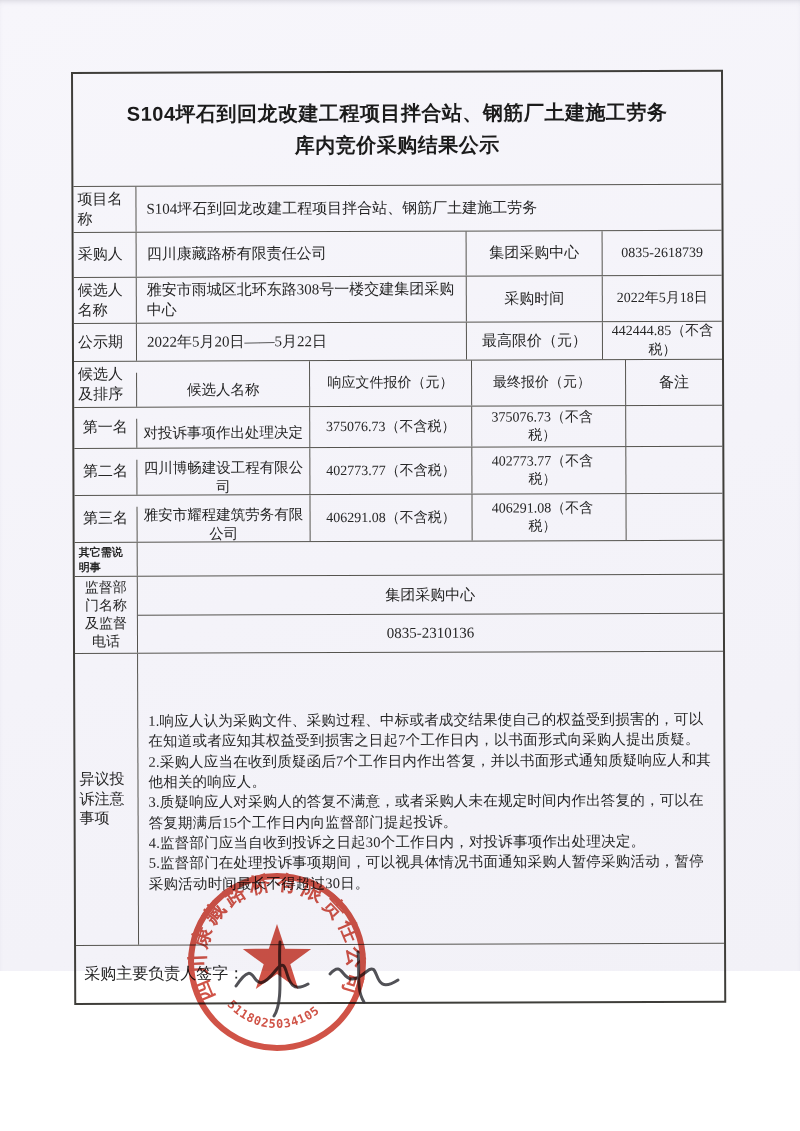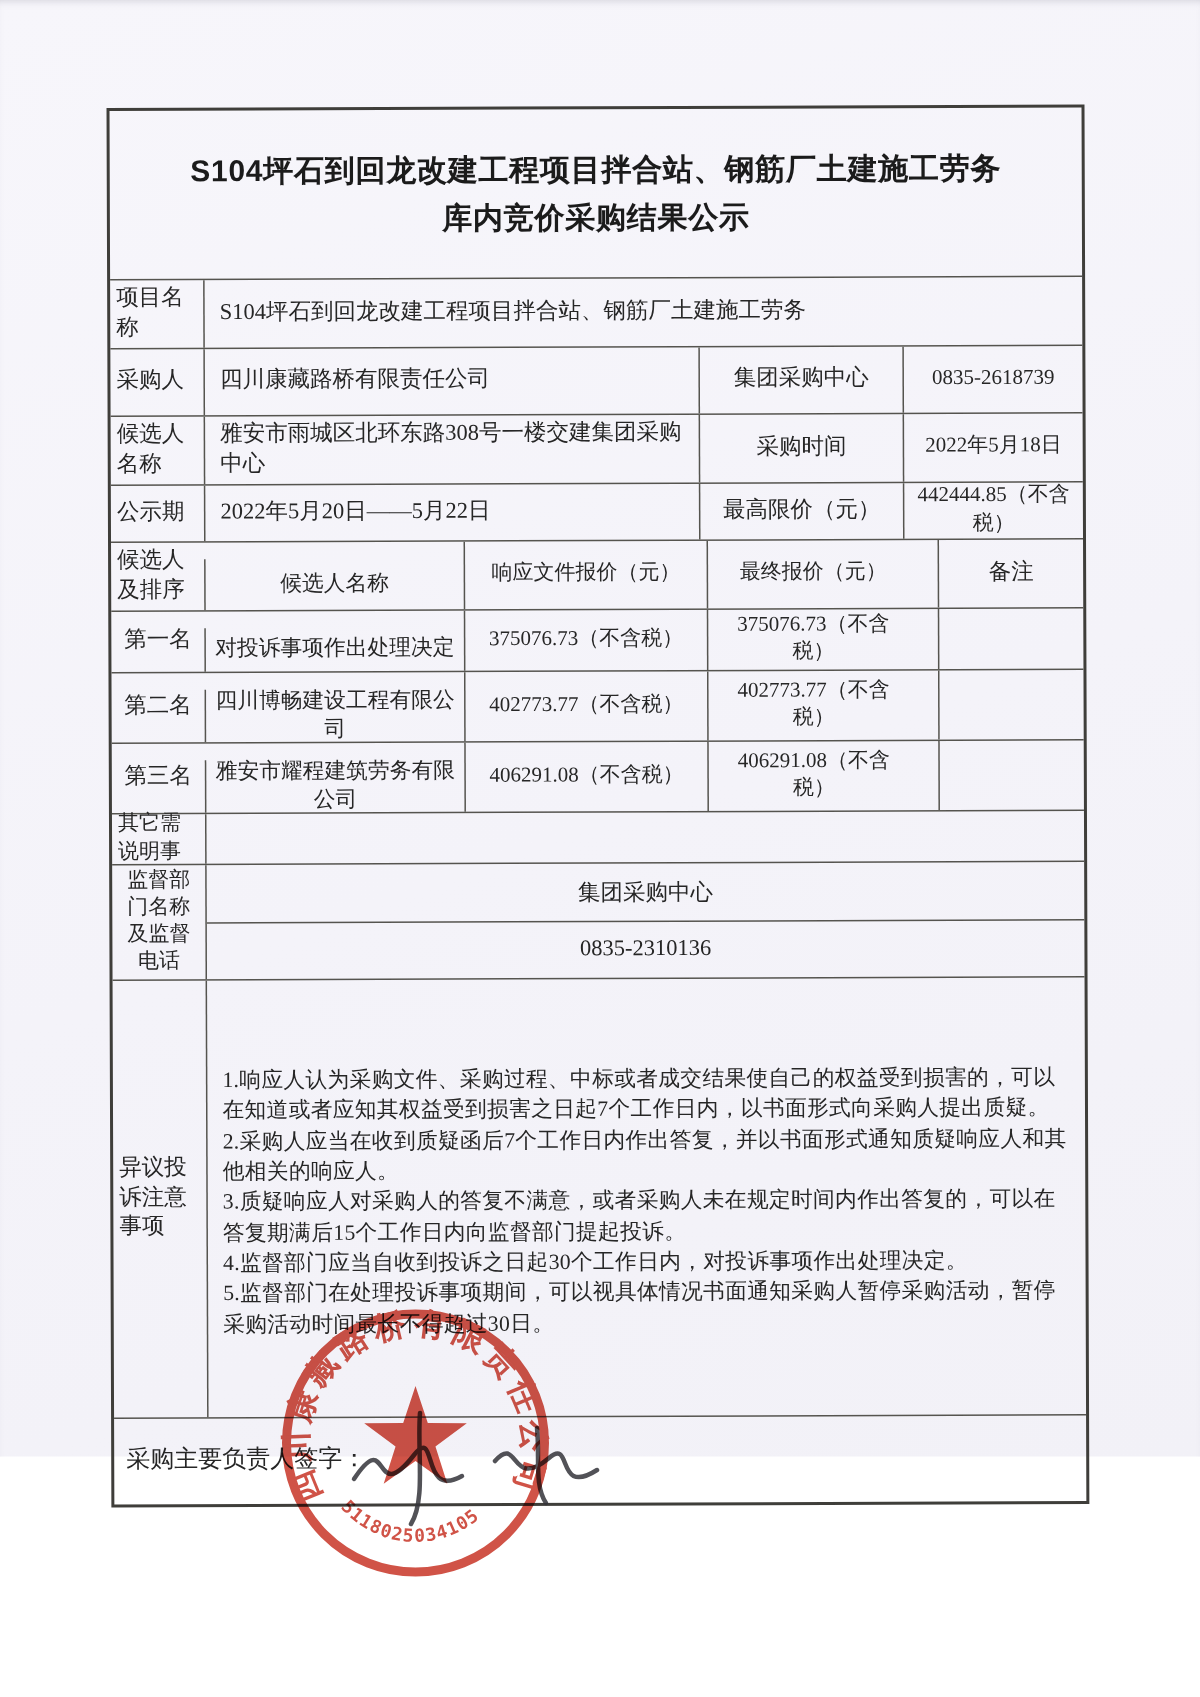--- a/index.html
+++ b/index.html
@@ -115,21 +115,21 @@
 
     <div class="row r-c3">
       <div class="cell nb center c-label">第三名</div>
       <div class="cell center c-name">雅安市耀程建筑劳务有限公司</div>
       <div class="cell center c-bid">406291.08（不含税）</div>
       <div class="cell center c-final">406291.08（不含税）</div>
       <div class="cell center c-note"></div>
     </div>
 
     <div class="row r-other">
-      <div class="cell nb left c-label" style="font-size:14px;">其它需说明事</div>
+      <div class="cell nb left c-label" style="font-size:11px;font-weight:bold;">其它需说明事</div>
       <div class="cell left c-main"></div>
     </div>
 
     <div class="row r-sup">
       <div class="cell nb center c-label" style="font-size:14px;">监督部门名称及监督电话</div>
       <div class="sup-right">
         <div class="sup-cell sup-dept">集团采购中心</div>
         <div class="sup-cell sup-phone">0835-2310136</div>
       </div>
     </div>

